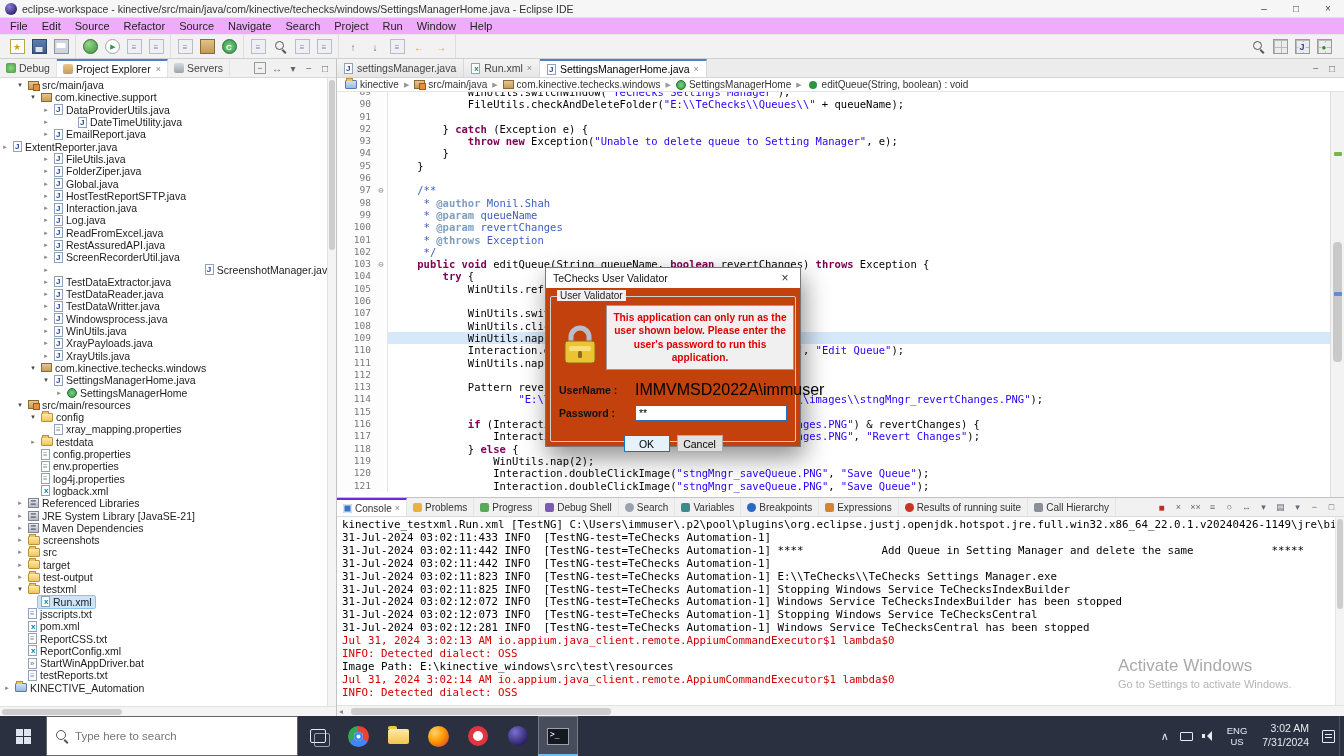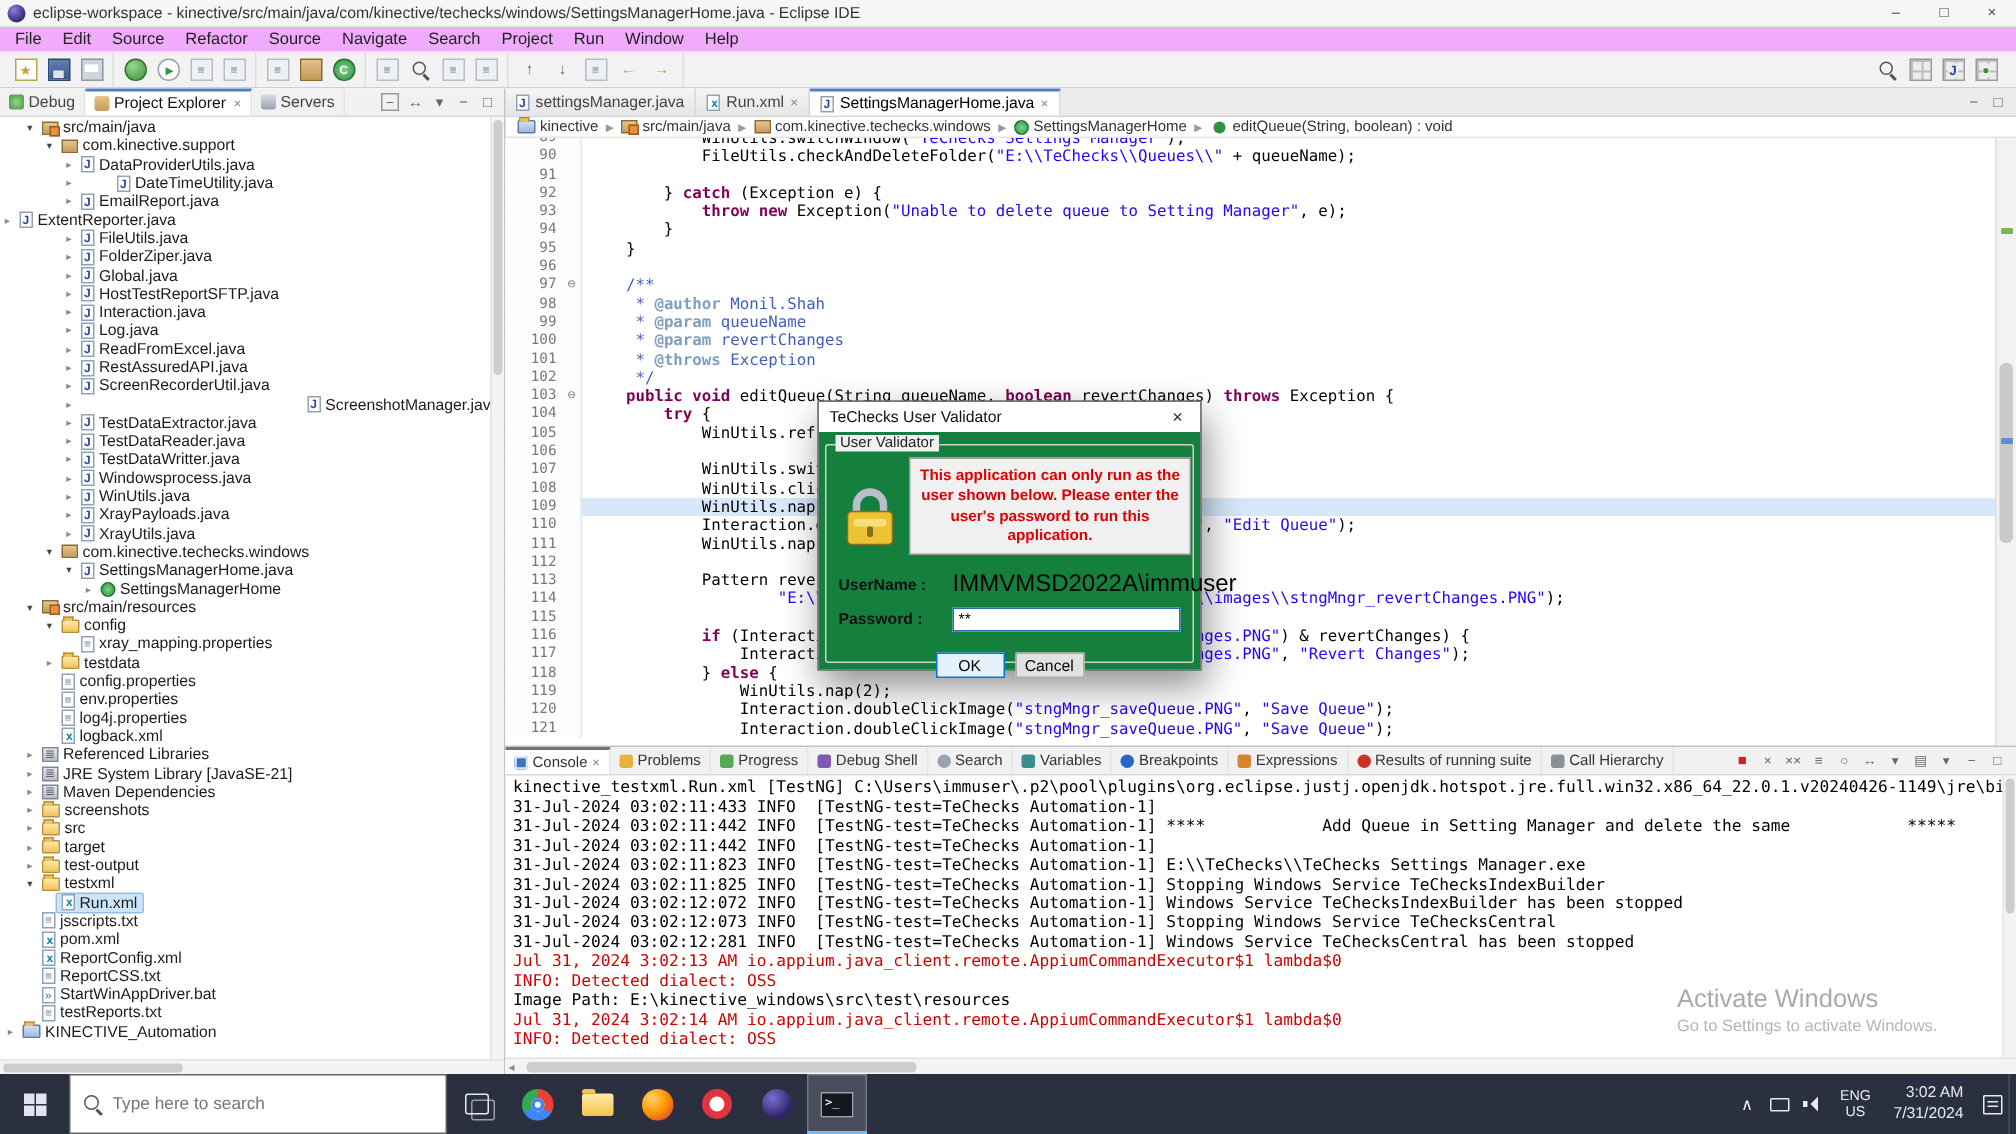--- a/index.html
+++ b/index.html
@@ -94,21 +94,21 @@
 .code-line.hl .ct{background:#d6e8fa}
 .tk-p{color:#000}.tk-k{color:#7f0055;font-weight:bold}.tk-s{color:#2a00ff}.tk-c{color:#3f5fbf}.tk-t{color:#7f9fbf;font-weight:bold}
 .ed-vscroll{position:absolute;right:0;top:0;bottom:0;width:14px;background:#f3f3f3;border-left:1px solid #dedede}
 .ed-vthumb{position:absolute;left:2px;right:2px;top:150px;height:120px;background:#c9c9c9;border-radius:4px}
 .ed-mark{position:absolute;right:2px;width:8px;height:4px;border-radius:1px}
 
 
 .bottom-panel{height:219px;border-top:1px solid #c3c3c3;background:#fff;display:flex;flex-direction:column;position:relative}
 .panel-tabs{height:19px;background:#f1f1f1;display:flex;align-items:center;border-bottom:1px solid #dcdcdc;flex:none}
 .ptab{display:flex;align-items:center;gap:3px;height:100%;padding:0 6px;font-size:10px;color:#333;border-right:1px solid #e5e5e5;white-space:nowrap}
-.ptab.active{background:#fff;border-top:2px solid #737373}
+.ptab.active{background:#fff;border-top:2px solid #6d28d9}
 .ptab .x{font-size:9px;color:#888}
 .pi{width:9px;height:9px;border-radius:2px;display:inline-block;flex:none}
 .pi-console{background:#3b74c4;box-shadow:inset 0 0 0 1.5px #d8e6f8}
 .pi-problems{background:#e8b33d}.pi-progress{background:#58a858}.pi-debug-shell{background:#7d5bb5}
 .pi-search{background:#9aa3ad;border-radius:50%}.pi-variables{background:#3b8c8c}
 .pi-breakpoints{background:#2b66c4;border-radius:50%}.pi-expressions{background:#d68432}
 .pi-testng{background:#cc3327;border-radius:50%}.pi-call-hierarchy{background:#8a8f98}
 .console-tools{margin-left:auto;display:flex;align-items:center;padding-right:4px}
 .ctool{width:15px;height:15px;display:flex;align-items:center;justify-content:center;font-size:9px;color:#667;margin:0 1px}
 .ctool.term{color:#c62828;font-size:10px}
@@ -120,21 +120,21 @@
 .console-harrow{position:absolute;left:2px;top:1px;font-size:8px;color:#888}
 .console-vscroll{position:absolute;right:0;top:19px;bottom:11px;width:9px;background:#f4f4f4;border-left:1px solid #e5e5e5}
 .console-vthumb{position:absolute;left:1px;right:1px;top:2px;height:90px;background:#cdcdcd;border-radius:3px}
 
 
 .watermark{position:absolute;left:1118px;top:656px;color:#9b9b9b;opacity:.85;pointer-events:none;z-index:6}
 .watermark .w1{font-size:17px}
 .watermark .w2{font-size:11px;margin-top:2px;color:#a8a8a8}
 
 
-.dialog{position:absolute;left:545px;top:267px;width:256px;height:180px;background:#15803d;border:1px solid #777;box-shadow:3px 10px 24px rgba(0,0,0,.45);z-index:50}
+.dialog{position:absolute;left:545px;top:267px;width:256px;height:180px;background:#c2410c;border:1px solid #777;box-shadow:3px 10px 24px rgba(0,0,0,.45);z-index:50}
 .dlg-title{height:20px;background:#fff;display:flex;align-items:center;padding-left:7px;font-size:10.5px;color:#111}
 .dlg-close{margin-left:auto;width:30px;height:20px;display:flex;align-items:center;justify-content:center;font-size:12px;color:#333}
 .dlg-group{position:absolute;left:4px;right:4px;top:28px;bottom:4px;border:1px solid #cfcfcf;border-radius:2px}
 .dlg-group-label{position:absolute;top:-7px;left:6px;background:#f0f0f0;padding:0 3px;font-size:10px;color:#222}
 .dlg-lock{position:absolute;left:9px;top:26px;width:40px;height:44px}
 .dlg-msg{position:absolute;left:55px;top:8px;width:188px;border:1px solid #9a9a9a;padding:5px 3px;color:#e00000;font-weight:bold;font-size:10.2px;text-align:center;line-height:1.3;background:#f0f0f0}
 .dlg-row{position:absolute;left:8px;right:8px;display:flex;align-items:center}
 .dlg-label{width:72px;text-align:left;font-weight:bold;font-size:10.5px;color:#111;flex:none}
 .dlg-value{font-weight:normal;font-size:16px;color:#000;margin-left:4px}
 .dlg-input{margin-left:4px;width:160px;height:16px;border:1px solid #2a6db5;font-size:10.5px;padding:0 3px;font-family:"Liberation Sans",sans-serif;outline:none;background:#fff}
@@ -629,29 +629,29 @@
           <div class="trow" style="padding-left: 15px;">
             <span class="arrow"></span>
             <span class="tlabel">
               <span class="ticon ti-xml"></span>
               <span class="ttext">pom.xml</span>
             </span>
           </div>
           <div class="trow" style="padding-left: 15px;">
             <span class="arrow"></span>
             <span class="tlabel">
+              <span class="ticon ti-txt"></span>
+              <span class="ttext">ReportCSS.txt</span>
+            </span>
+          </div>
+          <div class="trow" style="padding-left: 15px;">
+            <span class="arrow"></span>
+            <span class="tlabel">
               <span class="ticon ti-xml"></span>
               <span class="ttext">ReportConfig.xml</span>
-            </span>
-          </div>
-          <div class="trow" style="padding-left: 15px;">
-            <span class="arrow"></span>
-            <span class="tlabel">
-              <span class="ticon ti-txt"></span>
-              <span class="ttext">ReportCSS.txt</span>
             </span>
           </div>
           <div class="trow" style="padding-left: 15px;">
             <span class="arrow"></span>
             <span class="tlabel">
               <span class="ticon ti-bat"></span>
               <span class="ttext">StartWinAppDriver.bat</span>
             </span>
           </div>
           <div class="trow" style="padding-left: 15px;">

